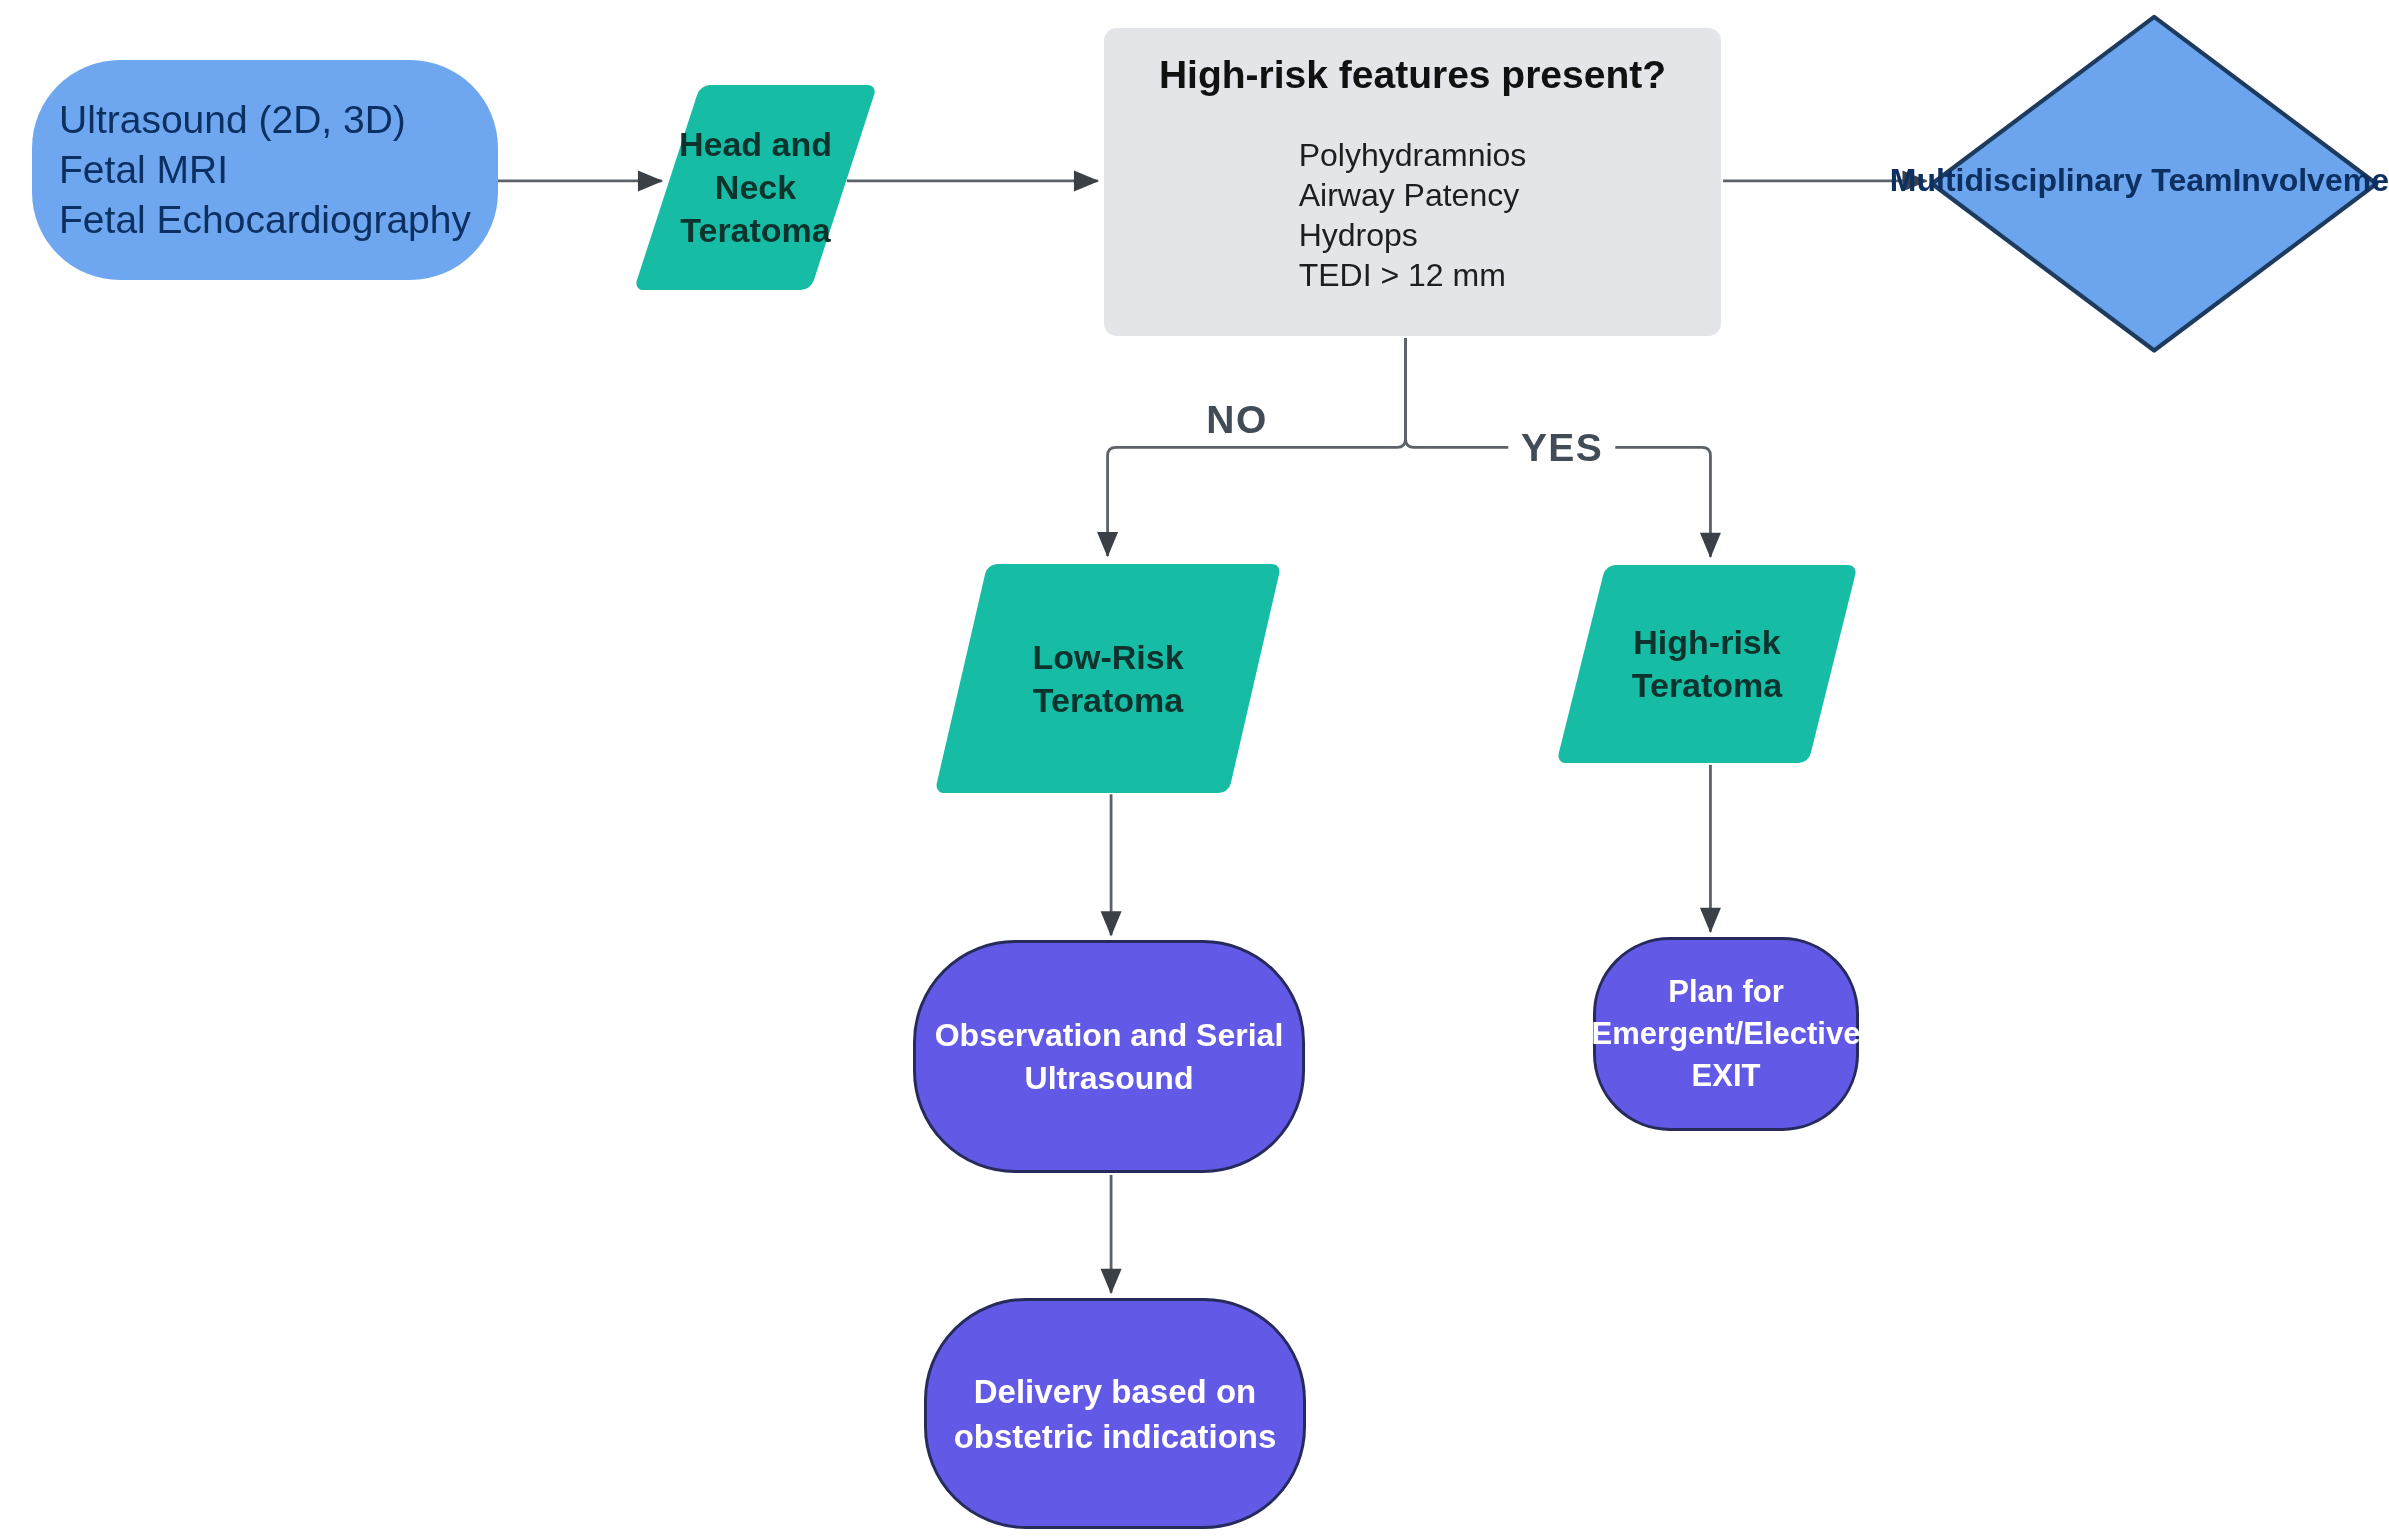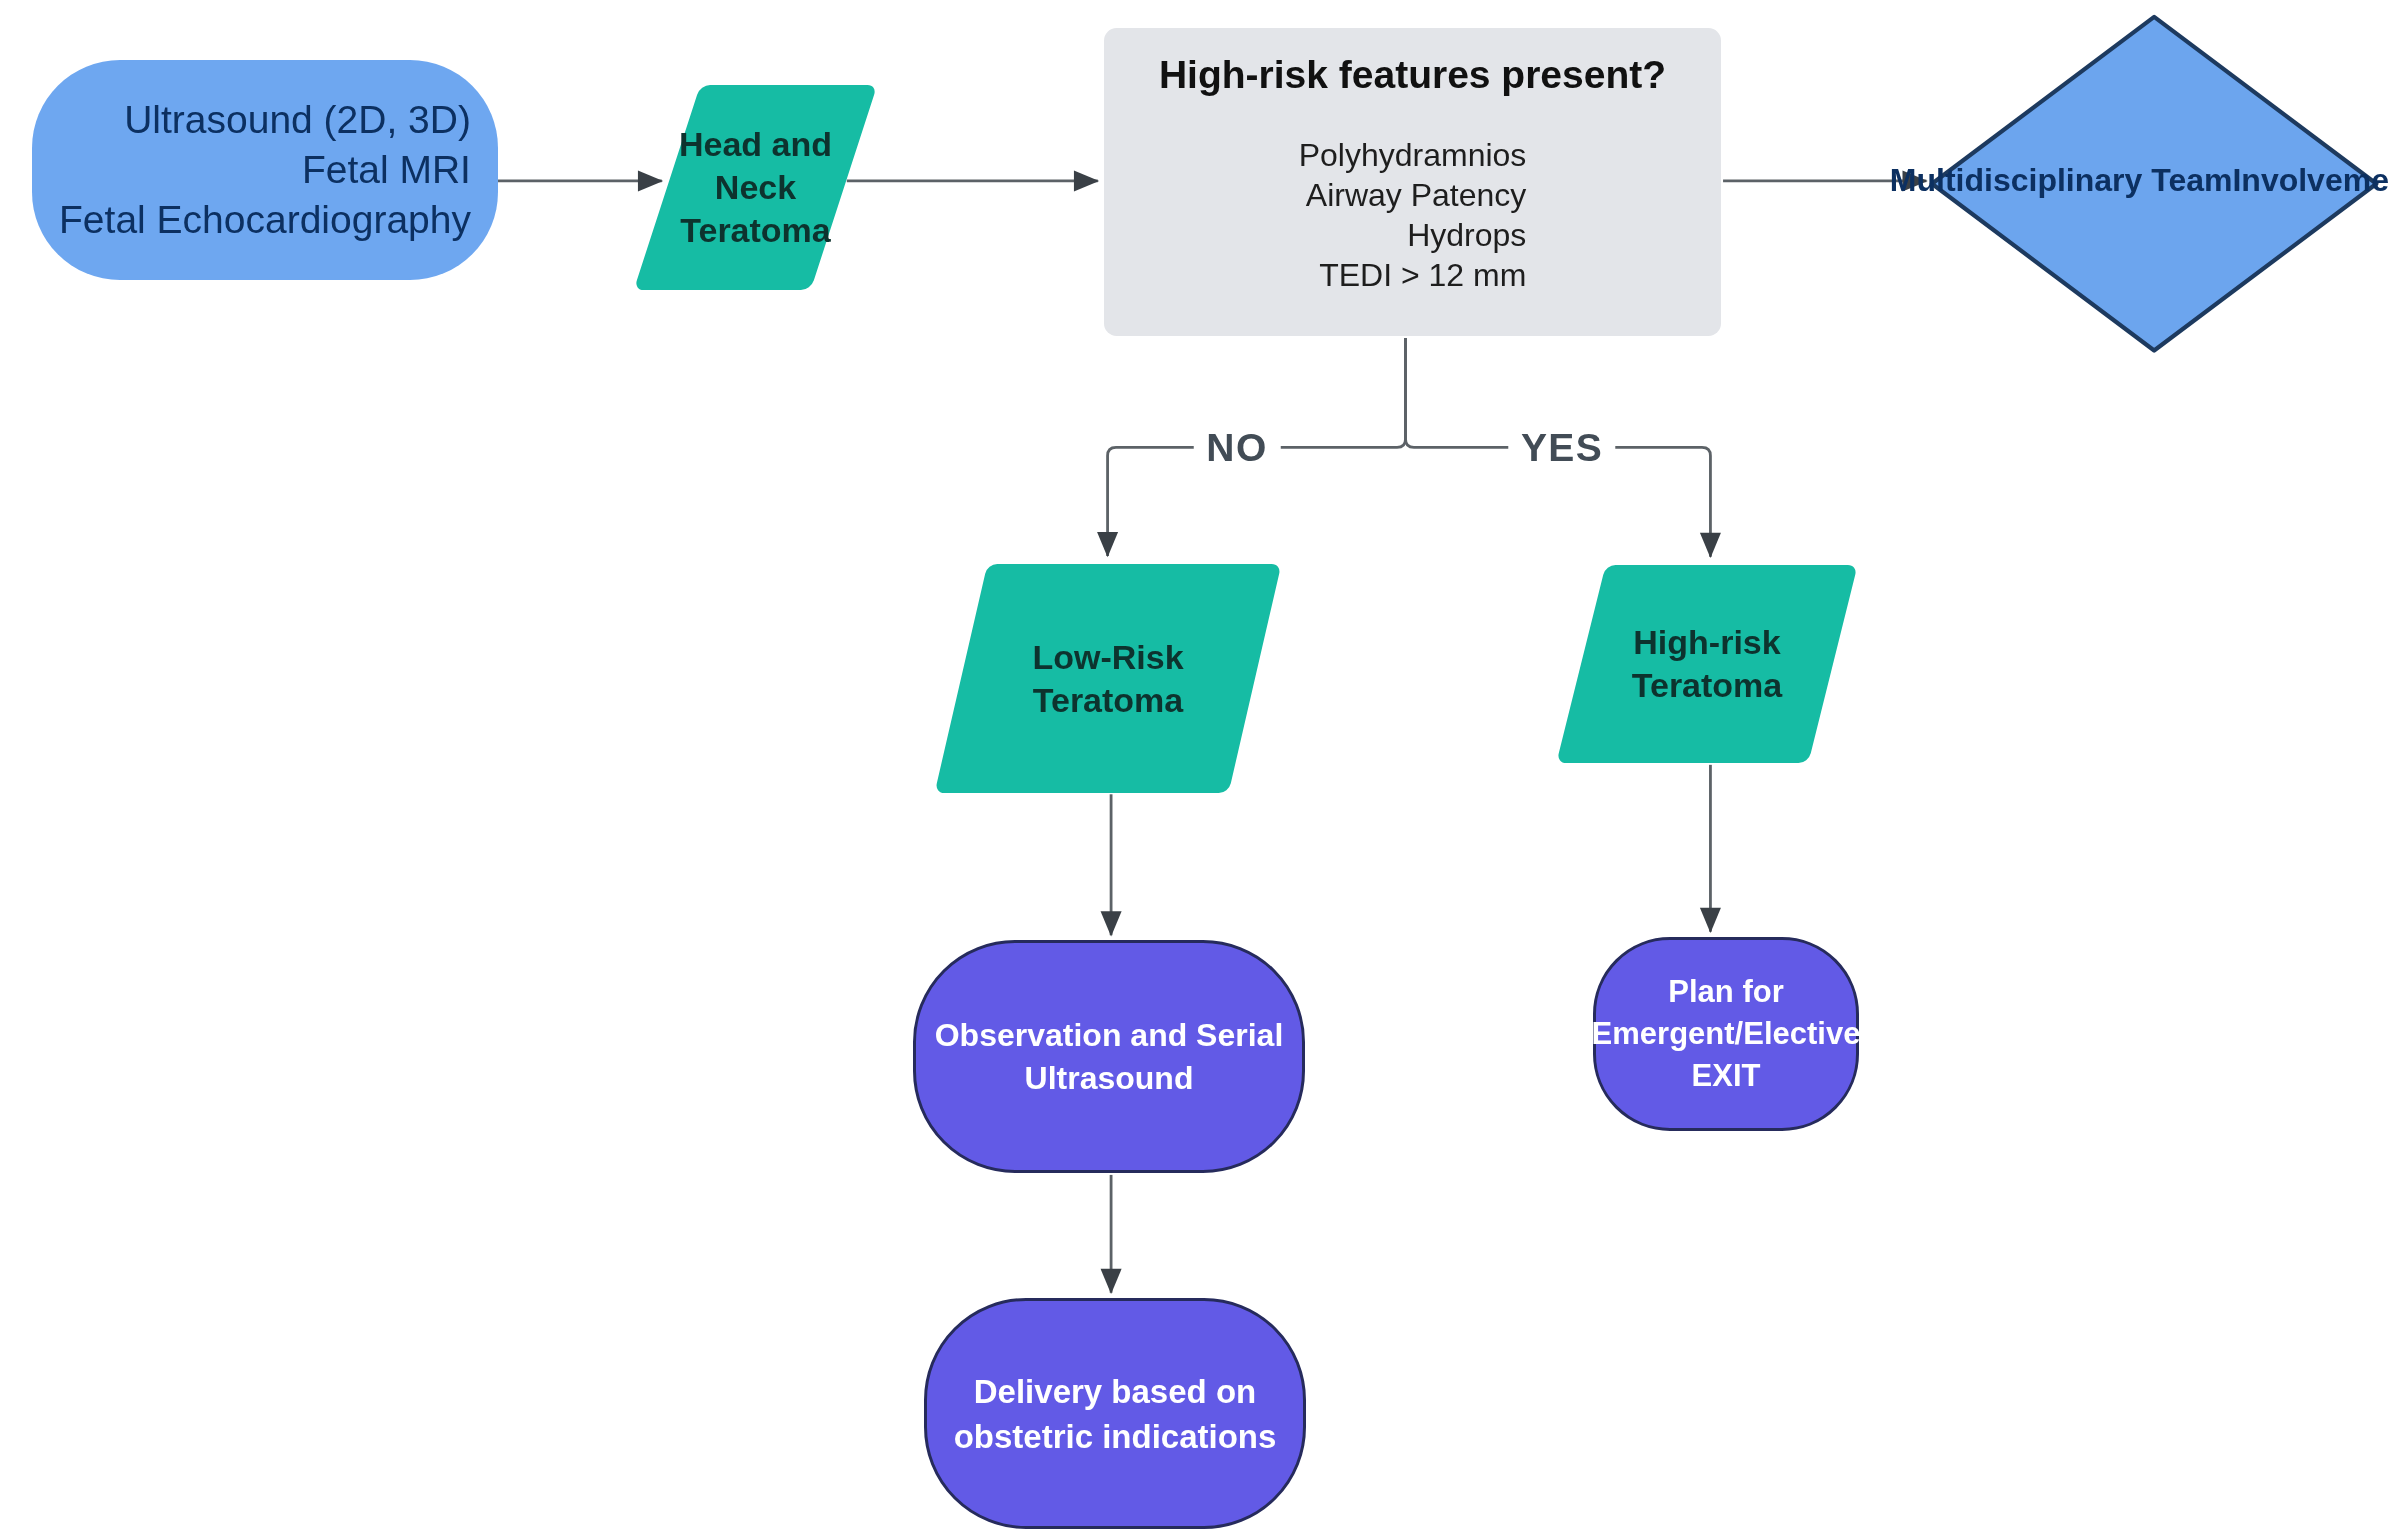--- a/index.html
+++ b/index.html
@@ -33,21 +33,21 @@
     fill: var(--diamond-fill, #6CA5EE);
     stroke: var(--diamond-border, #1D3A5F);
     stroke-width: 6;
     stroke-linejoin: round;
   }
   .node {
     position: absolute;
     display: flex;
     align-items: center;
     justify-content: center;
-    text-align: right;
+    text-align: left;
     box-sizing: border-box;
   }
   .stadium-blue {
     background: var(--blue-fill, #6EA7F0);
     color: var(--blue-text, #0C3061);
     border-radius: 88px;
     font-size: 39px;
     line-height: 50px;
   }
   .gray-box {
@@ -171,21 +171,21 @@
       <div class="ln">Hydrops</div>
       <div class="ln">TEDI &gt; 12 mm</div>
     </div>
   </div>
 
   <div class="diamond-text" style="left:1972px; top:135px; width:365px; height:91px;">
     <div class="ln">Multidisciplinary Team</div>
     <div class="ln">Involvement</div>
   </div>
 
-  <div class="edge-label" style="left:1237px; top:448px;">NO</div>
+  <div class="edge-label" style="left:1237px; top:420px;">NO</div>
   <div class="edge-label" style="left:1562px; top:448px;">YES</div>
 
   <div class="para skew13" style="left:961px; top:564px; width:294px; height:229px;">
     <div class="inner">
       <div class="ln">Low-Risk</div>
       <div class="ln">Teratoma</div>
     </div>
   </div>
 
   <div class="para skew14" style="left:1581px; top:565px; width:252px; height:198px;">

